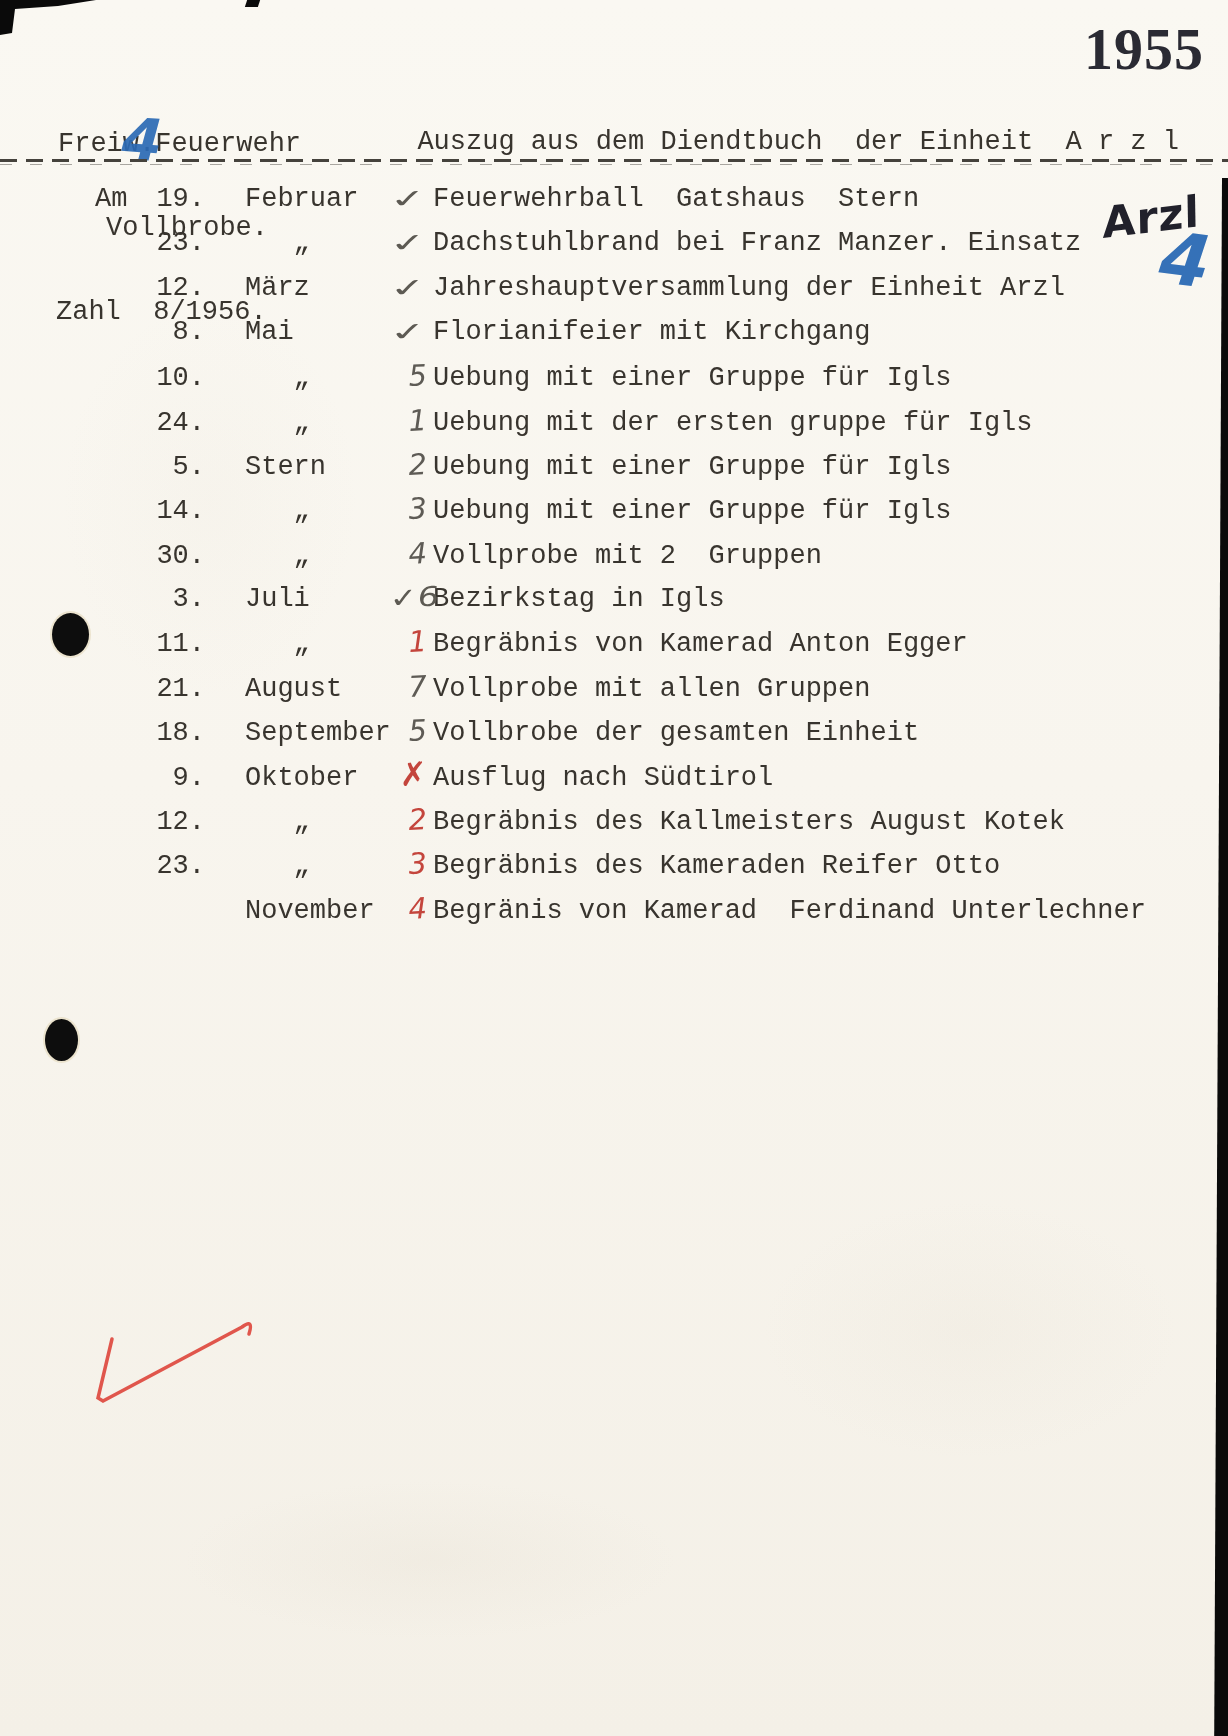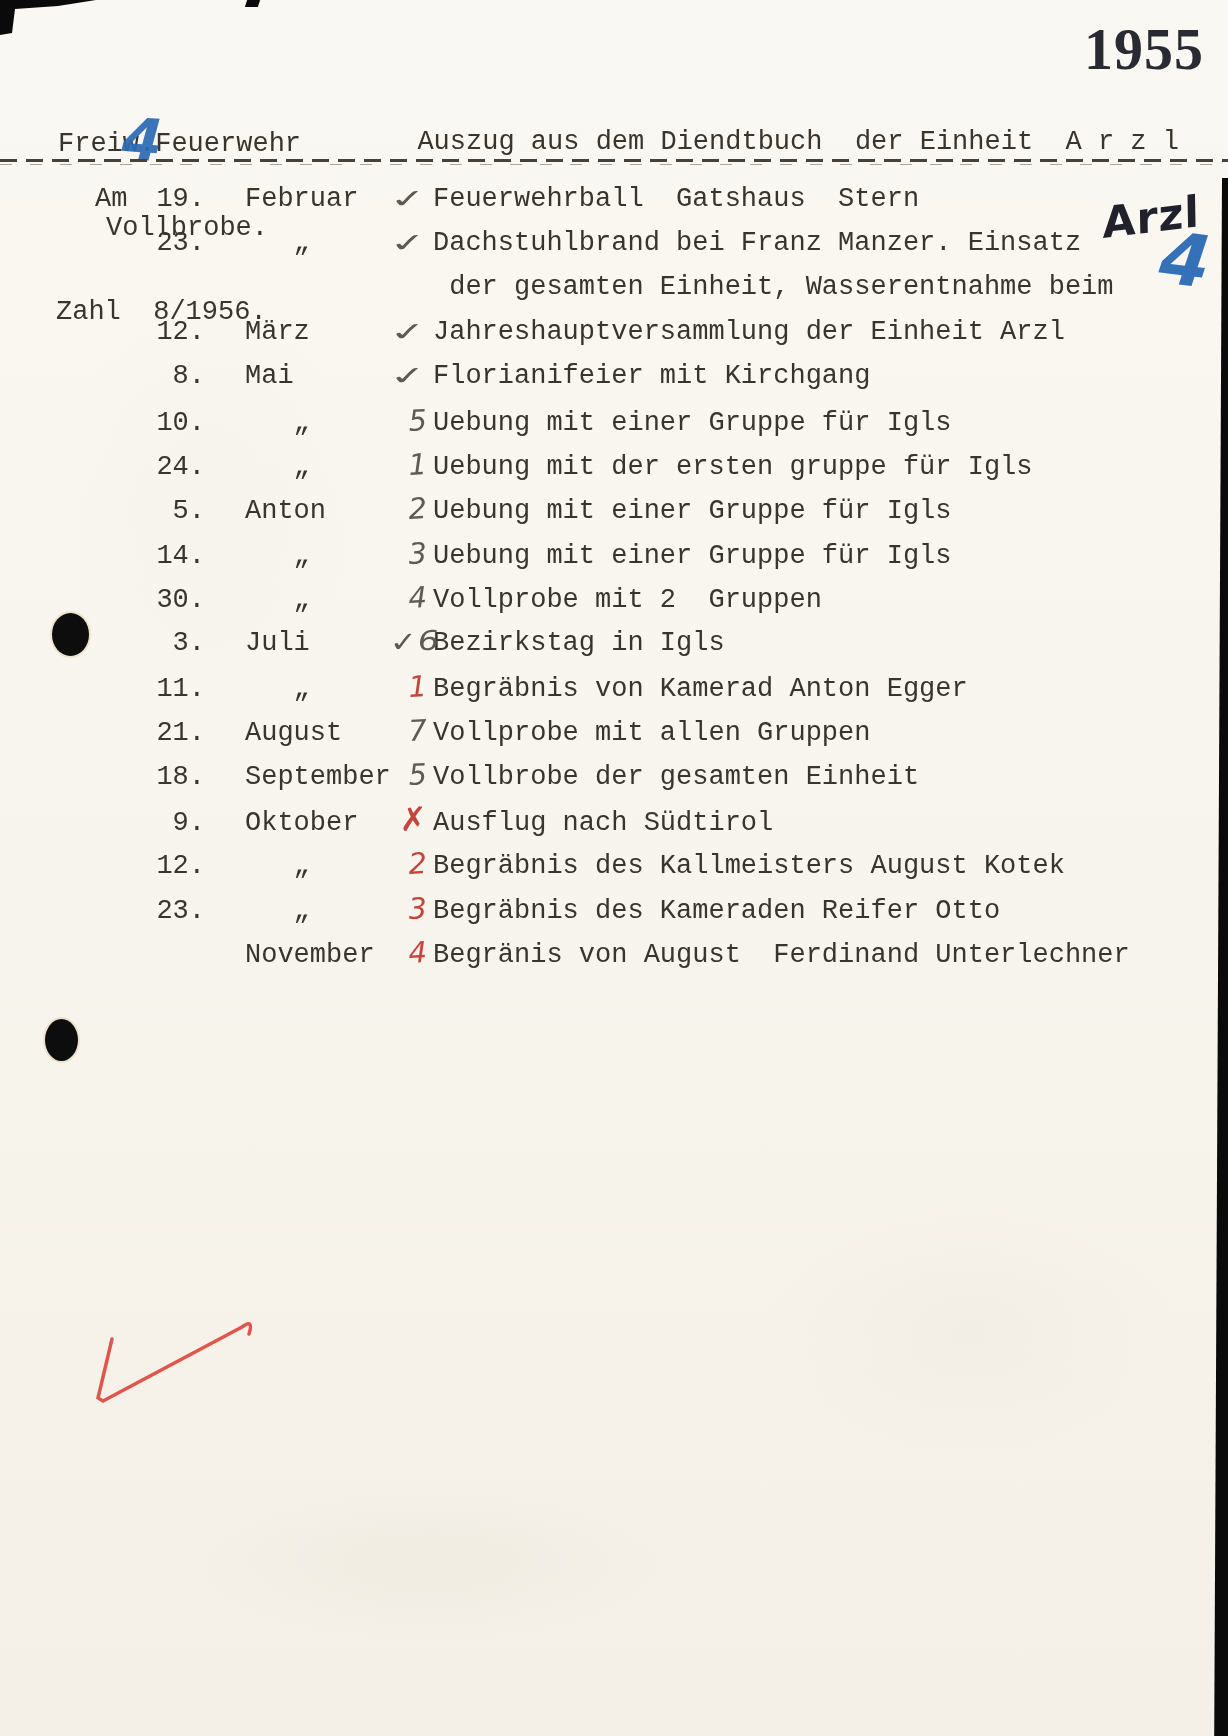--- a/index.html
+++ b/index.html
@@ -125,36 +125,33 @@
 <div class="hand-blue margin-4">4</div>
 
 <div class="entries">
     <div class="entry-row">
     <span class="cell c-prefix">Am</span><span class="cell c-day">19.</span><span class="cell c-month">Februar</span><span class="cell c-mark" data-mark-style="check-pencil">✓</span><span class="cell c-text">Feuerwehrball  Gatshaus  Stern</span>
   </div>
     <div class="entry-row">
     <span class="cell c-prefix"></span><span class="cell c-day">23.</span><span class="cell c-month">   „</span><span class="cell c-mark" data-mark-style="check-pencil">✓</span><span class="cell c-text">Dachstuhlbrand bei Franz Manzer. Einsatz</span>
   </div>
     <div class="entry-row">
-    <span class="cell c-prefix"></span><span class="cell c-day"></span><span class="cell c-month"></span><span class="cell c-mark" data-mark-style="none"></span><span class="cell c-text"> der gesamten Einheit, Wasserentnahme beim</span>
-  </div>
-    <div class="entry-row">
     <span class="cell c-prefix"></span><span class="cell c-day">12.</span><span class="cell c-month">März</span><span class="cell c-mark" data-mark-style="check-pencil">✓</span><span class="cell c-text">Jahreshauptversammlung der Einheit Arzl</span>
   </div>
     <div class="entry-row">
     <span class="cell c-prefix"></span><span class="cell c-day">8.</span><span class="cell c-month">Mai</span><span class="cell c-mark" data-mark-style="check-pencil">✓</span><span class="cell c-text">Florianifeier mit Kirchgang</span>
   </div>
     <div class="entry-row">
     <span class="cell c-prefix"></span><span class="cell c-day">10.</span><span class="cell c-month">   „</span><span class="cell c-mark" data-mark-style="digit-pencil">5</span><span class="cell c-text">Uebung mit einer Gruppe für Igls</span>
   </div>
     <div class="entry-row">
     <span class="cell c-prefix"></span><span class="cell c-day">24.</span><span class="cell c-month">   „</span><span class="cell c-mark" data-mark-style="digit-pencil">1</span><span class="cell c-text">Uebung mit der ersten gruppe für Igls</span>
   </div>
     <div class="entry-row">
-    <span class="cell c-prefix"></span><span class="cell c-day">5.</span><span class="cell c-month">Anton</span><span class="cell c-mark" data-mark-style="digit-pencil">2</span><span class="cell c-text">Uebung mit einer Gruppe für Igls</span>
+    <span class="cell c-prefix"></span><span class="cell c-day">5.</span><span class="cell c-month">Stern</span><span class="cell c-mark" data-mark-style="digit-pencil">2</span><span class="cell c-text">Uebung mit einer Gruppe für Igls</span>
   </div>
     <div class="entry-row">
     <span class="cell c-prefix"></span><span class="cell c-day">14.</span><span class="cell c-month">   „</span><span class="cell c-mark" data-mark-style="digit-pencil">3</span><span class="cell c-text">Uebung mit einer Gruppe für Igls</span>
   </div>
     <div class="entry-row">
     <span class="cell c-prefix"></span><span class="cell c-day">30.</span><span class="cell c-month">   „</span><span class="cell c-mark" data-mark-style="digit-pencil">4</span><span class="cell c-text">Vollprobe mit 2  Gruppen</span>
   </div>
     <div class="entry-row">
     <span class="cell c-prefix"></span><span class="cell c-day">3.</span><span class="cell c-month">Juli</span><span class="cell c-mark" data-mark-style="check-digit-pencil">✓6</span><span class="cell c-text">Bezirkstag in Igls</span>
   </div>
@@ -170,21 +167,21 @@
     <div class="entry-row">
     <span class="cell c-prefix"></span><span class="cell c-day">9.</span><span class="cell c-month">Oktober</span><span class="cell c-mark" data-mark-style="x-red">✗</span><span class="cell c-text">Ausflug nach Südtirol</span>
   </div>
     <div class="entry-row">
     <span class="cell c-prefix"></span><span class="cell c-day">12.</span><span class="cell c-month">   „</span><span class="cell c-mark" data-mark-style="digit-red">2</span><span class="cell c-text">Begräbnis des Kallmeisters August Kotek</span>
   </div>
     <div class="entry-row">
     <span class="cell c-prefix"></span><span class="cell c-day">23.</span><span class="cell c-month">   „</span><span class="cell c-mark" data-mark-style="digit-red">3</span><span class="cell c-text">Begräbnis des Kameraden Reifer Otto</span>
   </div>
     <div class="entry-row">
-    <span class="cell c-prefix"></span><span class="cell c-day"></span><span class="cell c-month">November</span><span class="cell c-mark" data-mark-style="digit-red">4</span><span class="cell c-text">Begränis von August  Ferdinand Unterlechner</span>
+    <span class="cell c-prefix"></span><span class="cell c-day"></span><span class="cell c-month">November</span><span class="cell c-mark" data-mark-style="digit-red">4</span><span class="cell c-text">Begränis von Kamerad  Ferdinand Unterlechner</span>
   </div>
   </div>
 
 <div class="punch-hole hole-1"></div>
 <div class="punch-hole hole-2"></div>
 
 <svg class="red-check" width="175" height="105" viewBox="0 0 175 105">
   <path d="M 20 27 L 6 86 L 11 89 L 150 15 Q 162 6 157 22" fill="none" stroke="#e0564c" stroke-width="3.5" stroke-linecap="round"></path>
 </svg>
 

